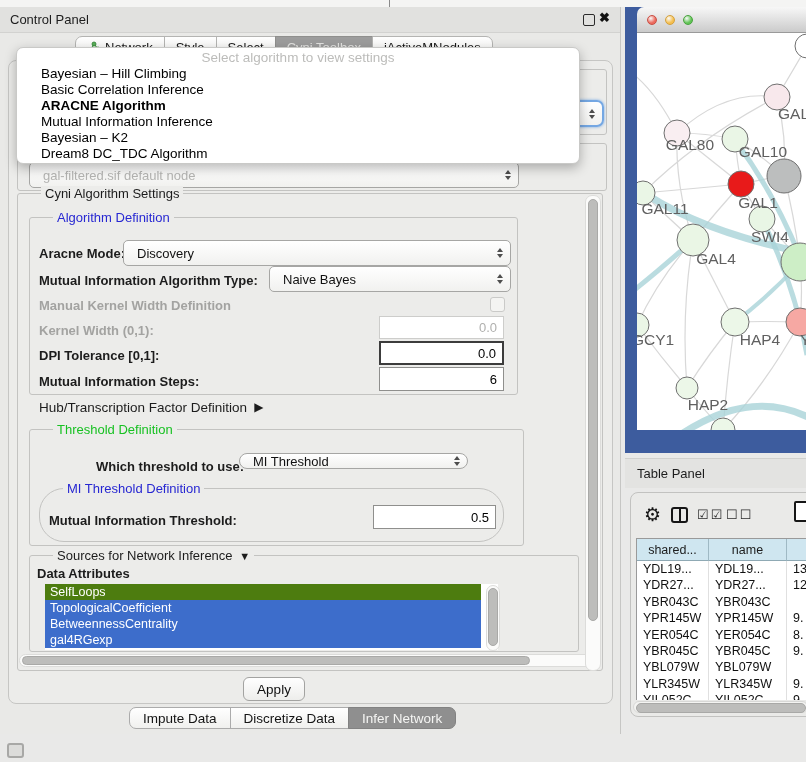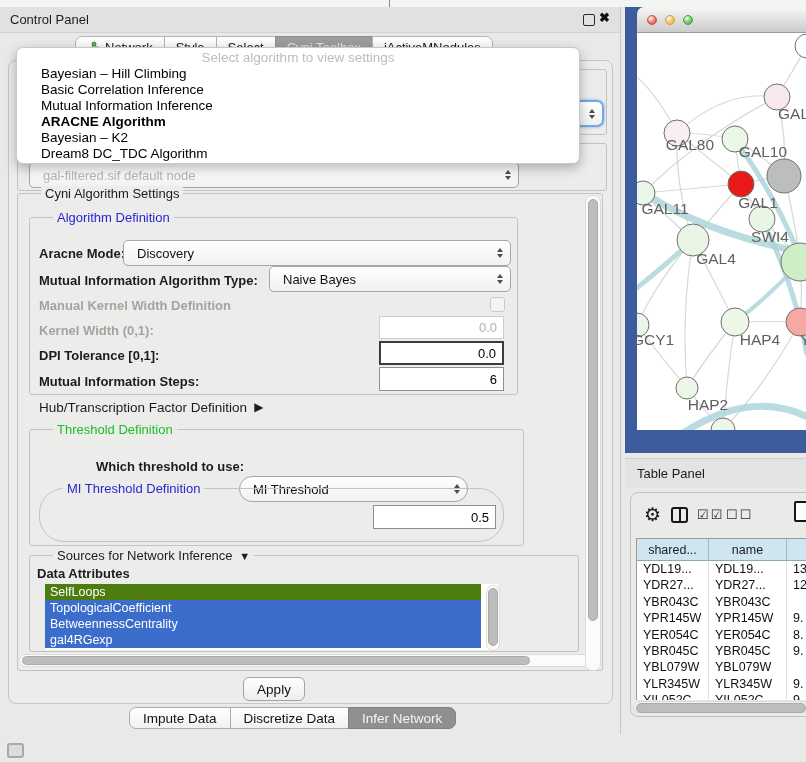--- a/index.html
+++ b/index.html
@@ -164,30 +164,31 @@
 
       <span class="lbl" style="left:30px;top:339px;font-weight:normal;font-size:13.5px;">
         <span>Hub/Transcription Factor Definition</span>
         <span style="font-size:12px;position:relative;top:-1px;">&nbsp;▶</span>
       </span>
 
       <div class="groupbox" style="left:20px;top:368px;width:495px;height:117px;">
         <span class="gtitle" id="th-title" style="color: rgb(23, 193, 34);">Threshold Definition</span>
       </div>
       <span class="lbl" style="left:87px;top:398px;">Which threshold to use:</span>
-      <div class="combo" style="left:230px;top:415px;width:229px;height:26px;border-radius:13px;">
+      <div class="combo" style="left:230px;top:392px;width:229px;height:16px;border-radius:13px;">
         <span>MI Threshold</span>
         <span class="spinner">
             <i class="up"></i>
             <i class="dn"></i>
           </span>
       </div>
       <div class="groupbox" style="left:30px;top:427px;width:465px;height:54px;border-radius:25px;">
         <span class="gtitle" id="mit-title" style="color: rgb(39, 39, 210);">MI Threshold Definition</span>
       </div>
+      <span class="lbl" style="left:40px;top:452px;">Mutual Information Threshold:</span>
       <div class="field" style="left:364px;top:444px;width:123px;height:24px;">
         <span>0.5</span>
       </div>
 
       <div class="groupbox" style="left:20px;top:494px;width:550px;height:97px;">
         <span class="gtitle">
           <span>Sources for Network Inference</span>
           <span style="font-size:11px;">&nbsp;▼</span>
         </span>
       </div>
@@ -218,22 +219,22 @@
         <div class="btab">Discretize Data</div>
         <div class="btab sel">Infer Network</div>
       </div>
   </div>
 
   <div id="algo-popup">
     <div id="algo-placeholder">Select algorithm to view settings</div>
     <div id="algo-items">
         <div class="algo-item">Bayesian – Hill Climbing</div>
         <div class="algo-item">Basic Correlation Inference</div>
+        <div class="algo-item bold">ARACNE Algorithm</div>
         <div class="algo-item">Mutual Information Inference</div>
-        <div class="algo-item bold">ARACNE Algorithm</div>
         <div class="algo-item">Bayesian – K2</div>
         <div class="algo-item">Dream8 DC_TDC Algorithm</div>
       </div>
   </div>
 
   <div id="net-frame" style="background: rgb(61, 92, 158);">
     <div id="net-titlebar">
         <span class="light" style="left: 10px; background: radial-gradient(circle at 35% 30%, rgba(255, 255, 255, 0.8), rgb(236, 106, 94) 60%); border: 1px solid rgb(201, 79, 68);"></span>
         <span class="light" style="left: 28px; background: radial-gradient(circle at 35% 30%, rgba(255, 255, 255, 0.8), rgb(245, 191, 79) 60%); border: 1px solid rgb(212, 160, 60);"></span>
         <span class="light" style="left: 46px; background: radial-gradient(circle at 35% 30%, rgba(255, 255, 255, 0.8), rgb(97, 196, 85) 60%); border: 1px solid rgb(73, 162, 62);"></span>

